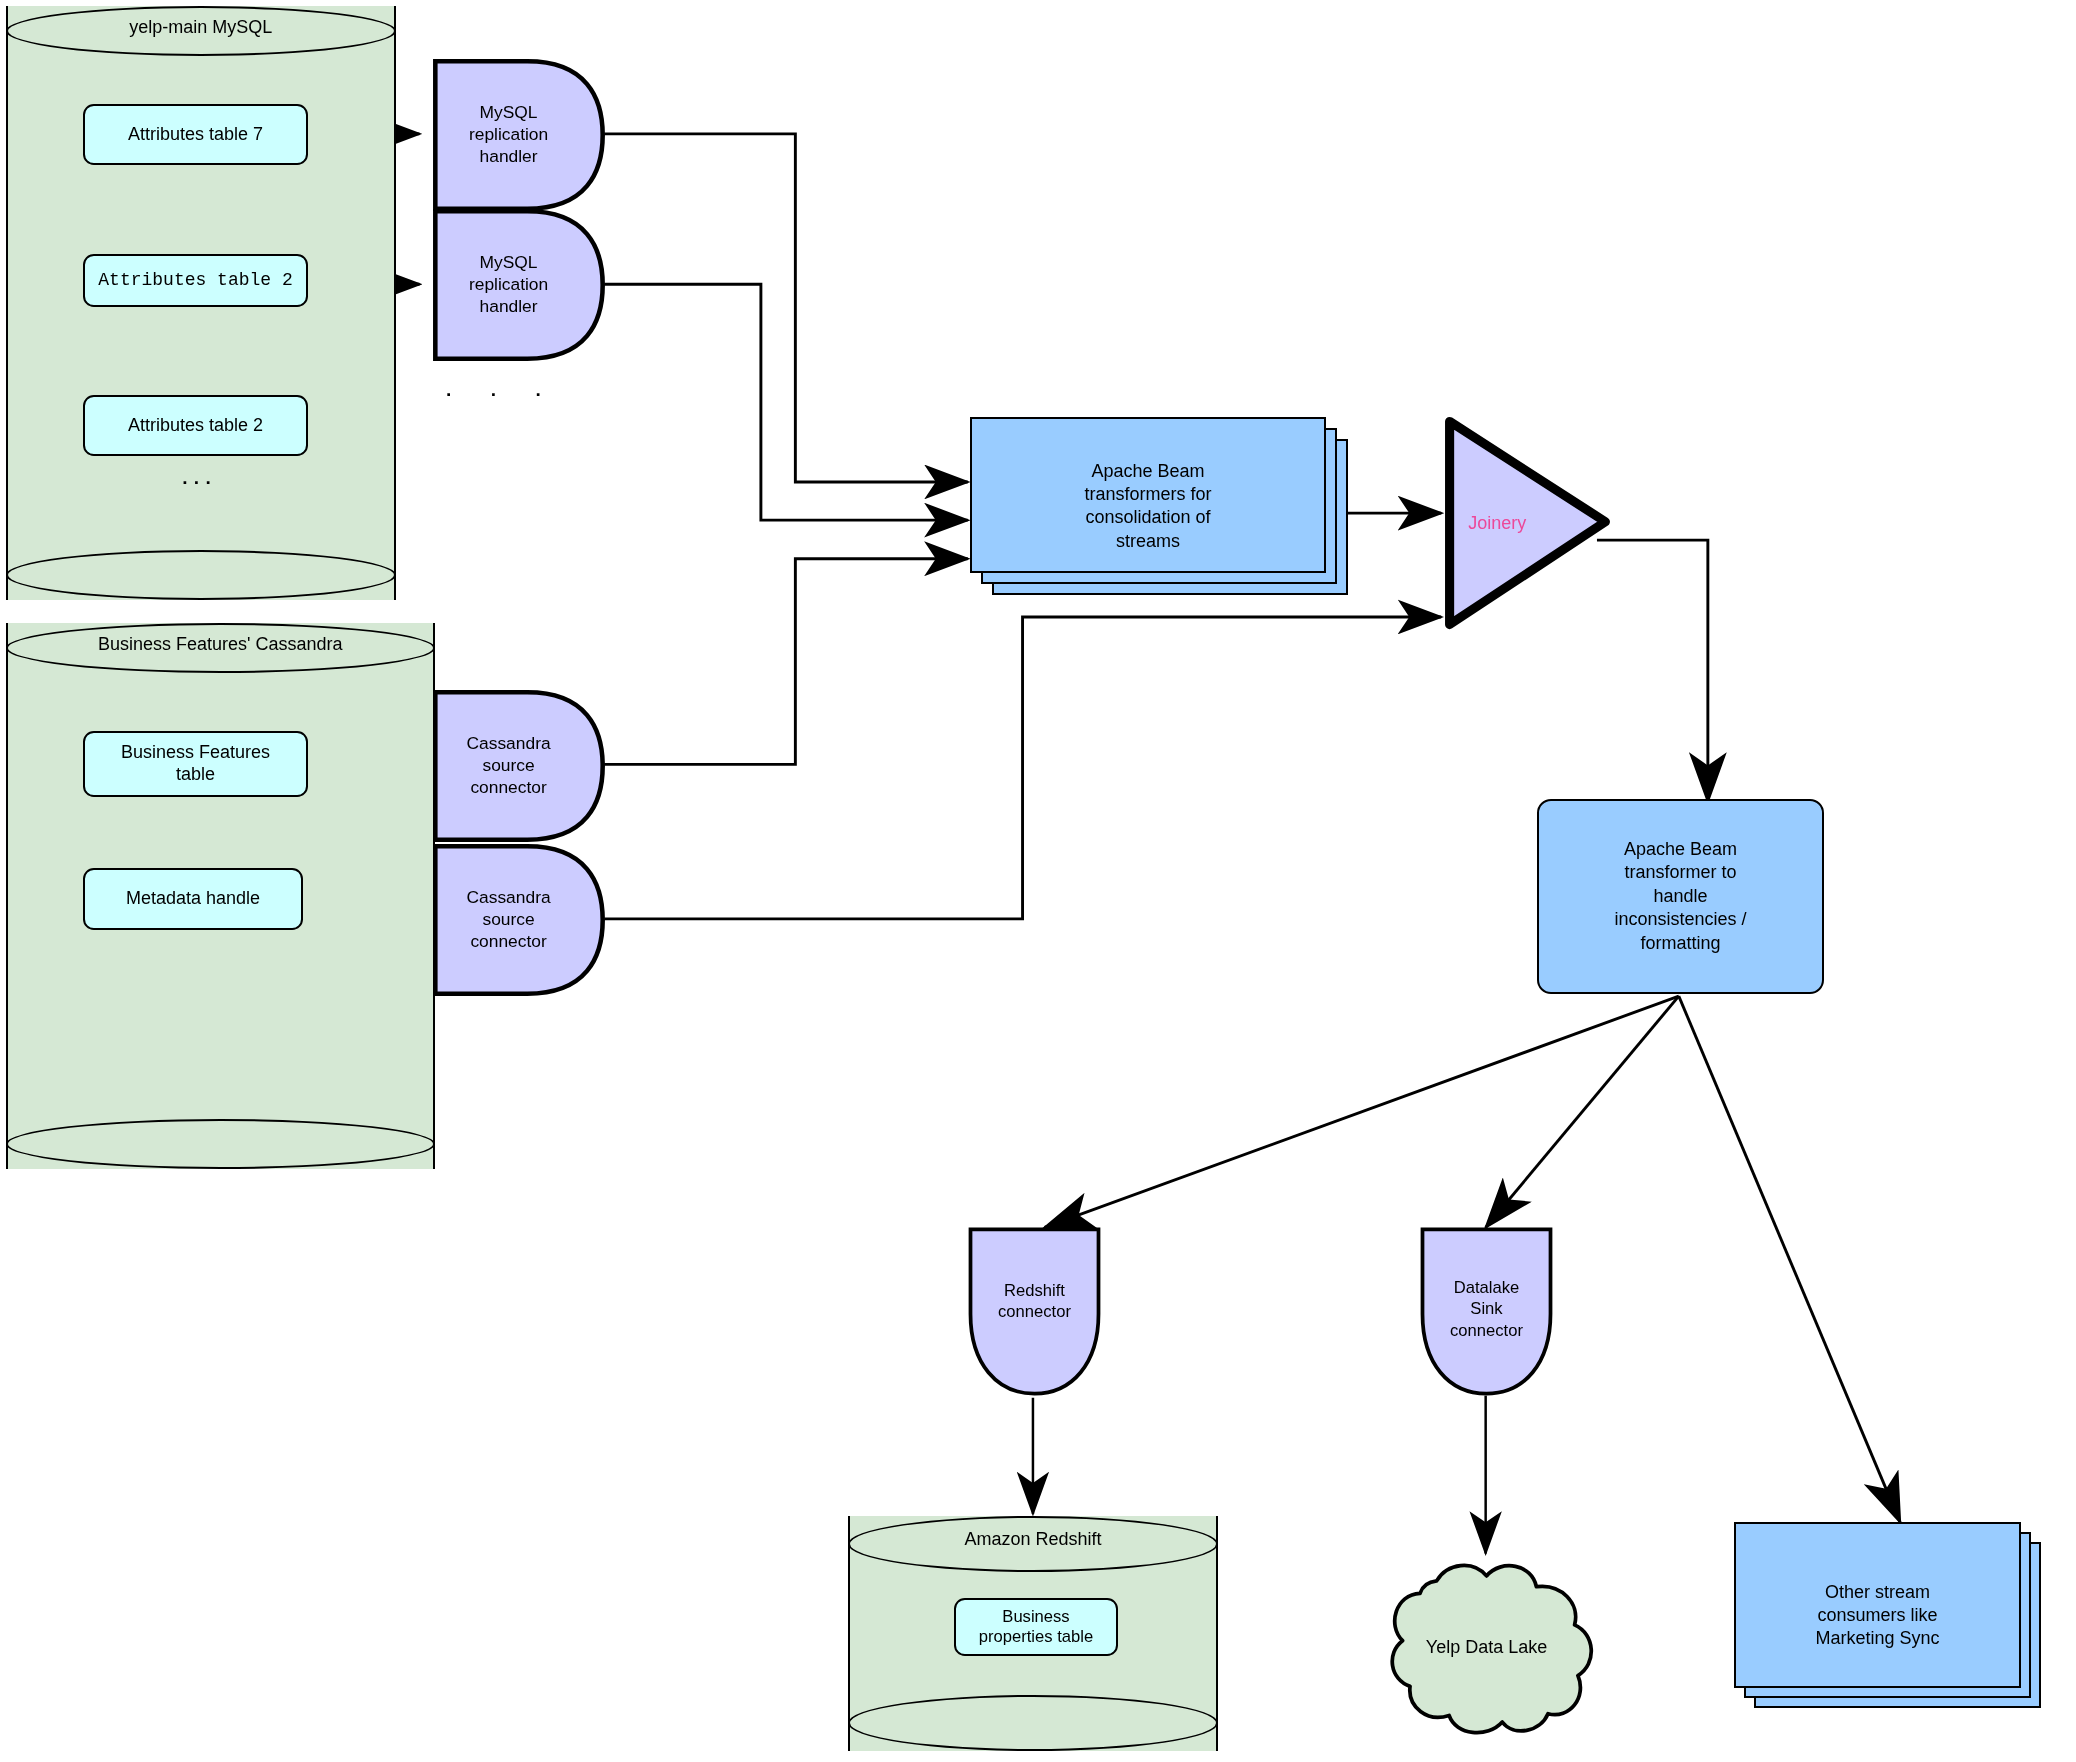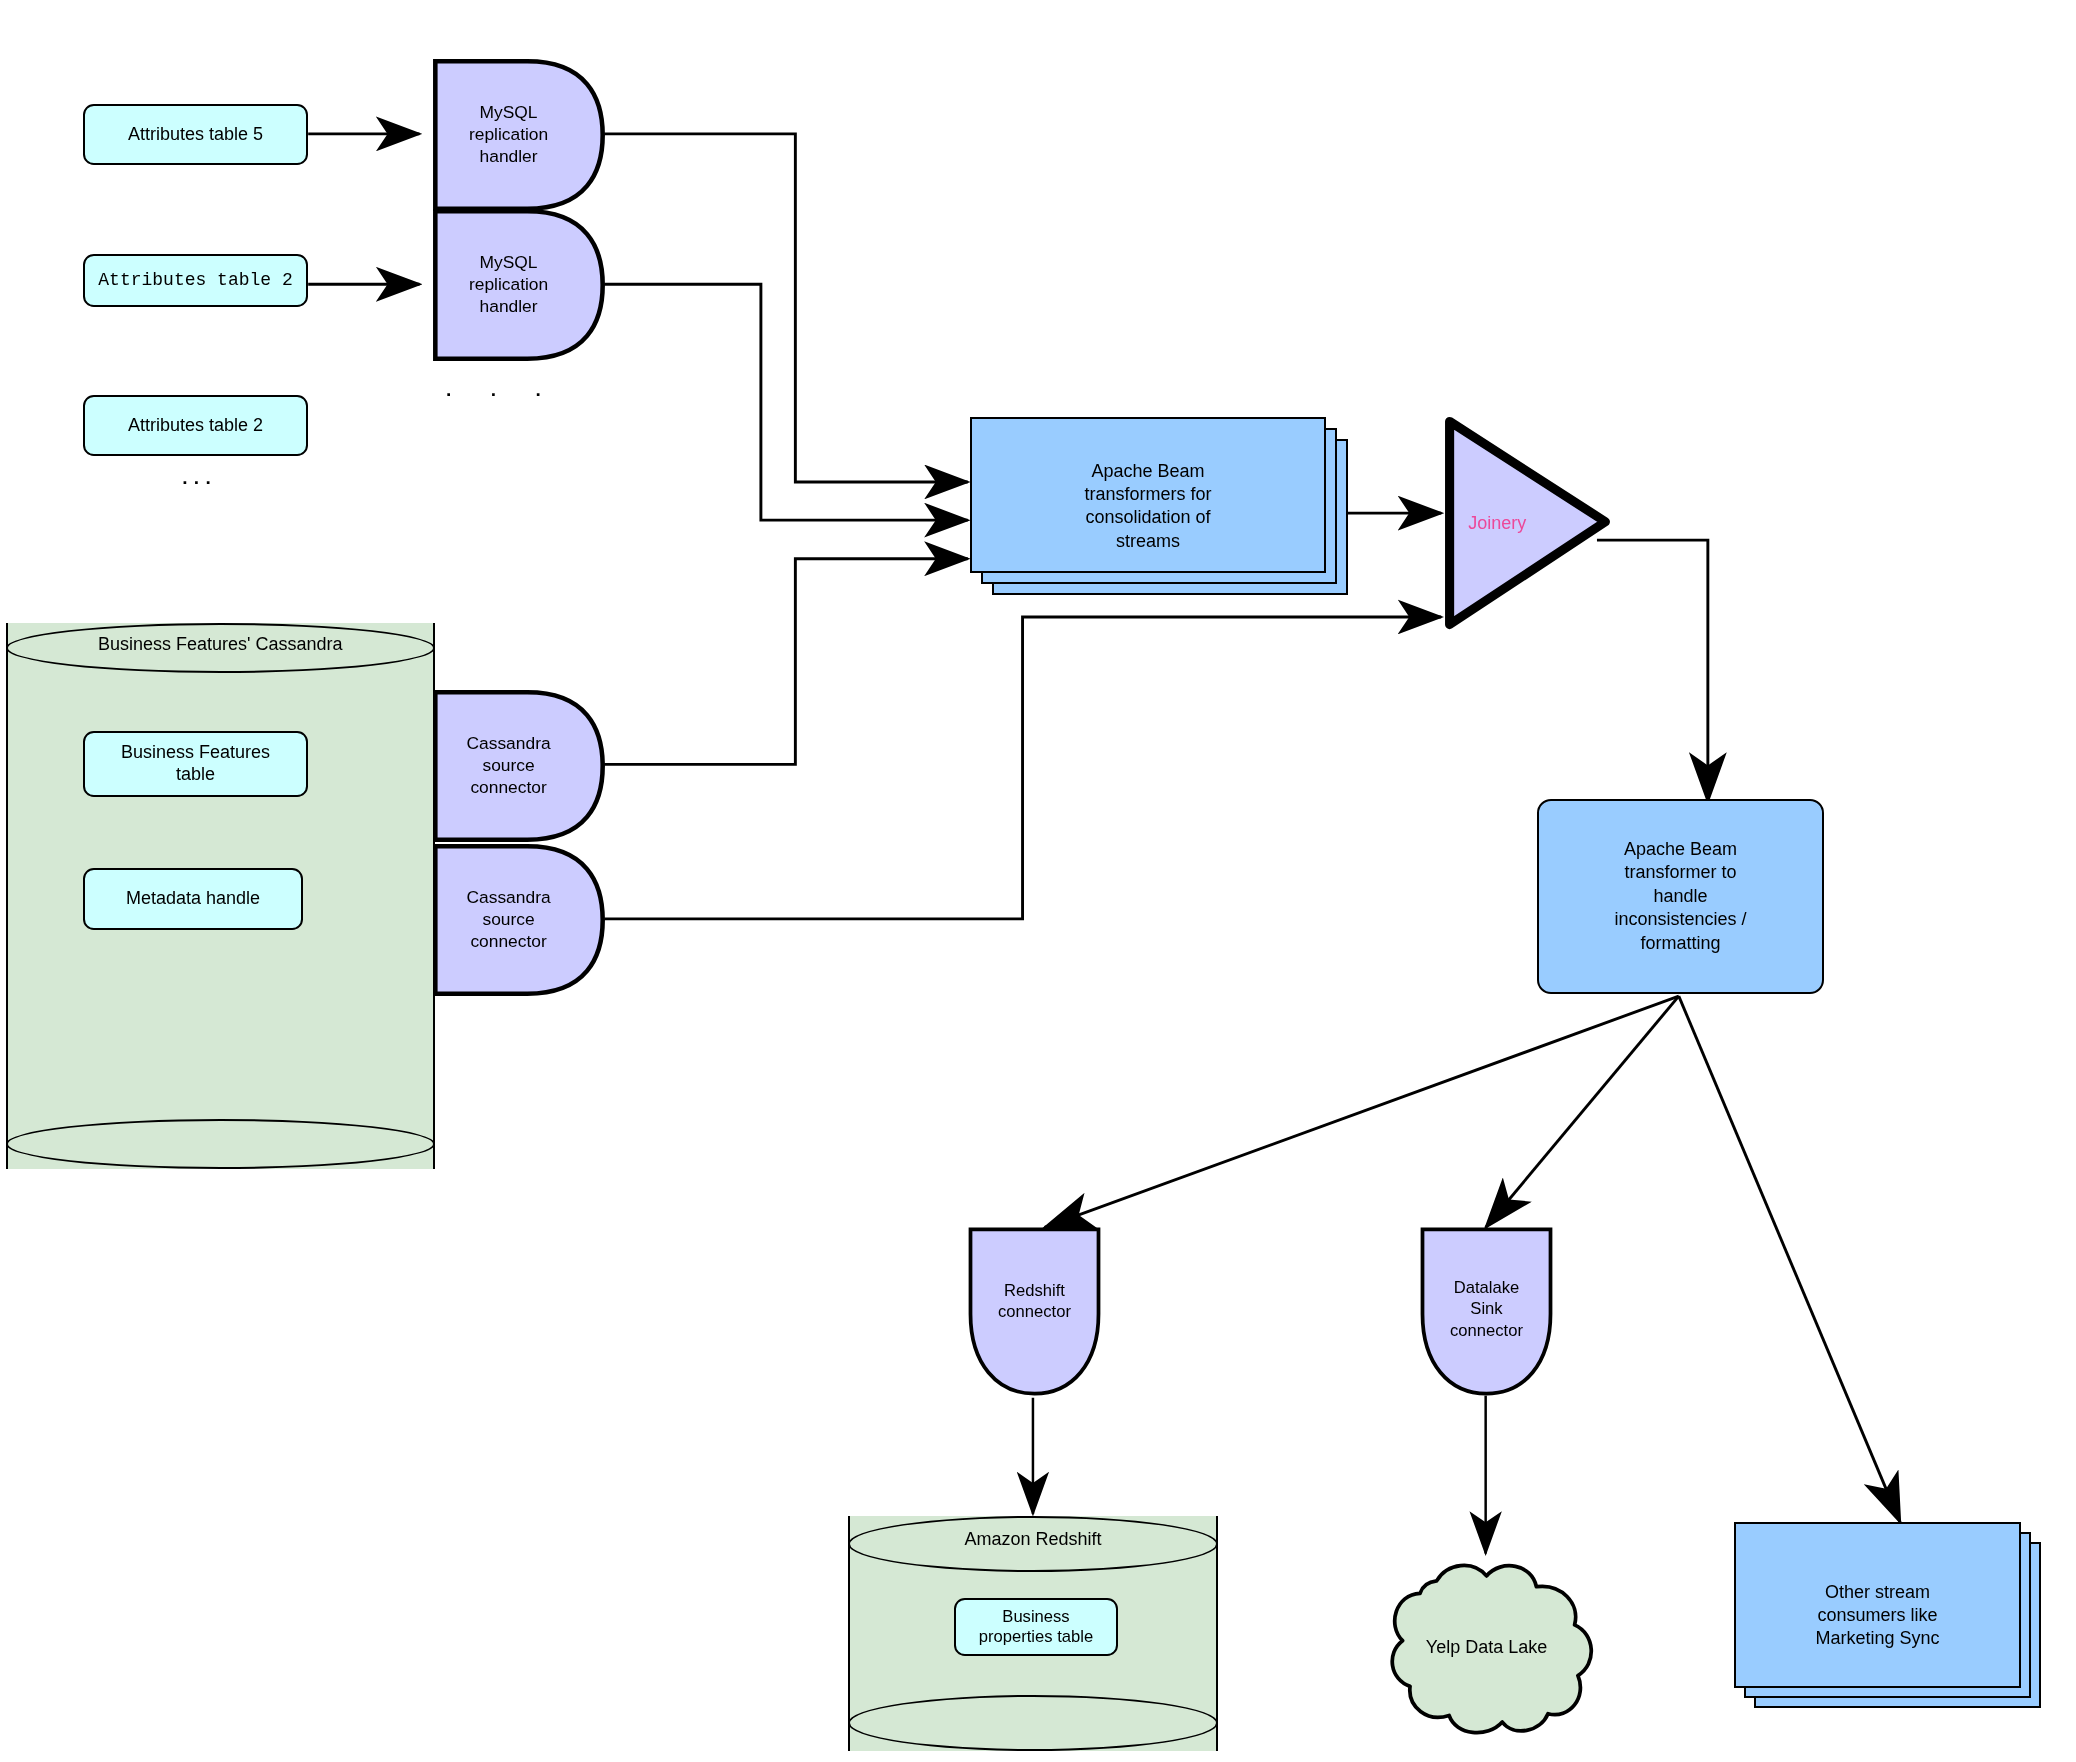--- a/index.html
+++ b/index.html
@@ -102,23 +102,29 @@
       <path d="M4042,2398 L4575,3665" marker-end="url(#ah2)"></path>
     </g>
     <g stroke="#000" stroke-width="6" fill="none">
 
       <path d="M2487,3365 L2487,3645" marker-end="url(#ah2)"></path>
 
       <path d="M3577,3360 L3577,3740" marker-end="url(#ah2)"></path>
     </g>
   </svg>
 
+  <div class="cyl" style="left:5.8px;top:5.8px;width:390px;height:594px;">
+    <div class="body"></div>
+    <div class="bot"></div>
+    <div class="top"></div>
+    <div class="cap-title" style="top:10.8px;font-size:18px;">yelp-main MySQL</div>
+  </div>
 
   <div class="tbl" style="left:83px;top:104px;width:225px;height:61px;">
-    <span style="font-size:18px;">Attributes table 5</span>
+    <span style="font-size:18px;">Attributes table 7</span>
   </div>
   <div class="tbl" style="left:83px;top:254px;width:225px;height:53px;font-family:Liberation Mono, monospace;">
     <span style="font-size:18px;">Attributes table 2</span>
   </div>
   <div class="tbl" style="left:83px;top:395px;width:225px;height:61px;">
     <span style="font-size:18px;">Attributes table 2</span>
   </div>
   <div class="dots v" style="left:166px;top:473px;width:62px;font-size:19px;">·
 ·
 ·</div>

